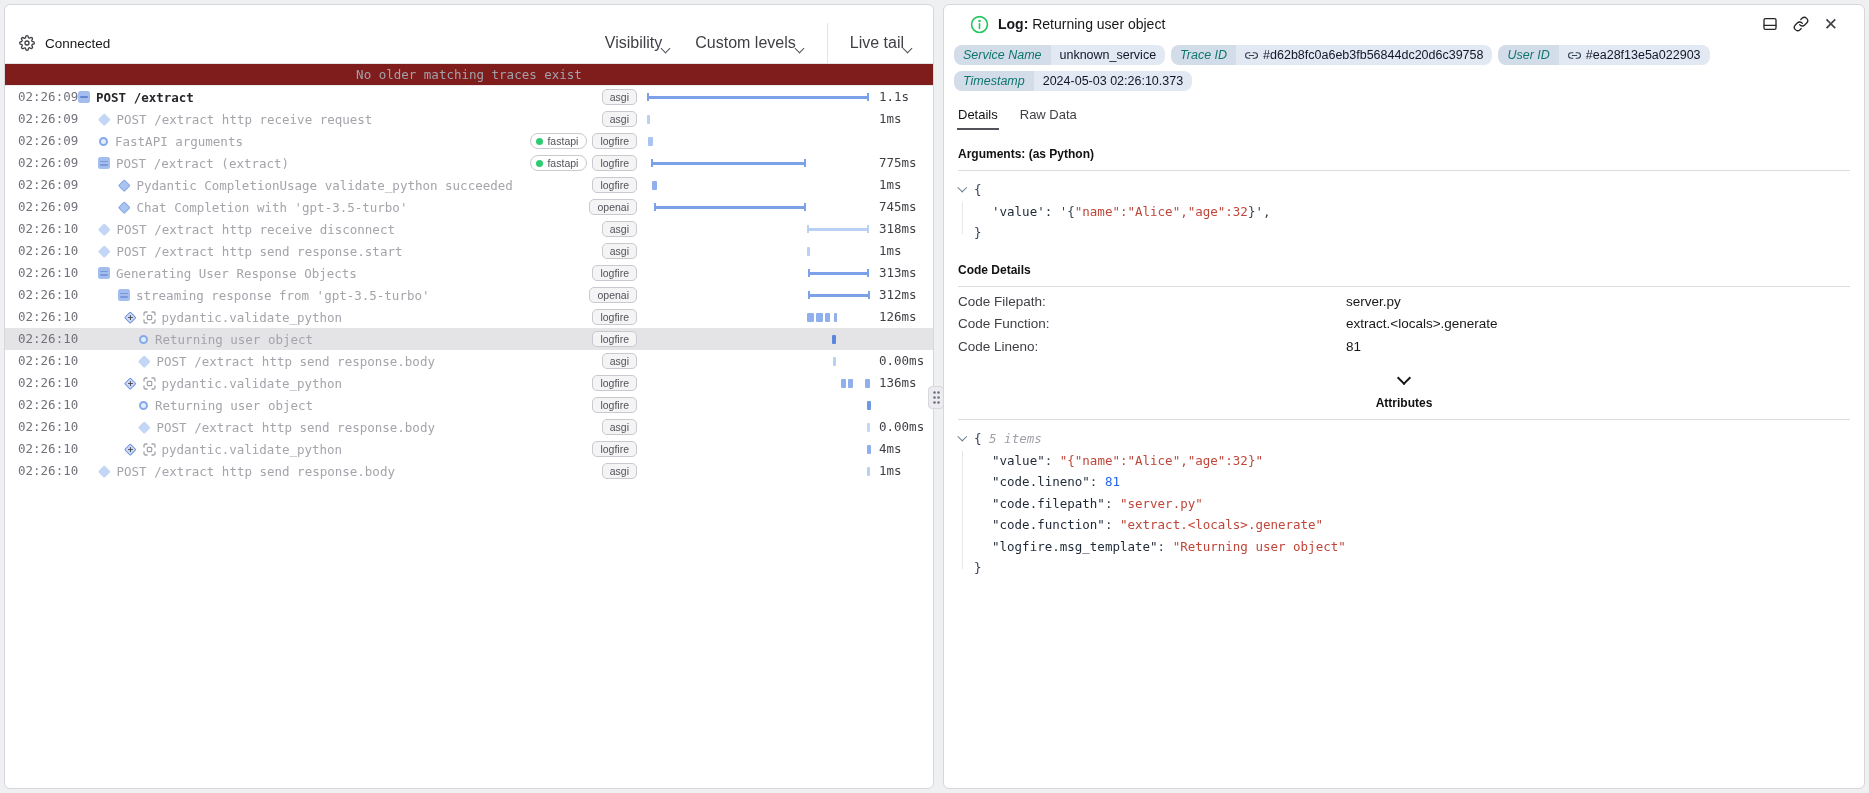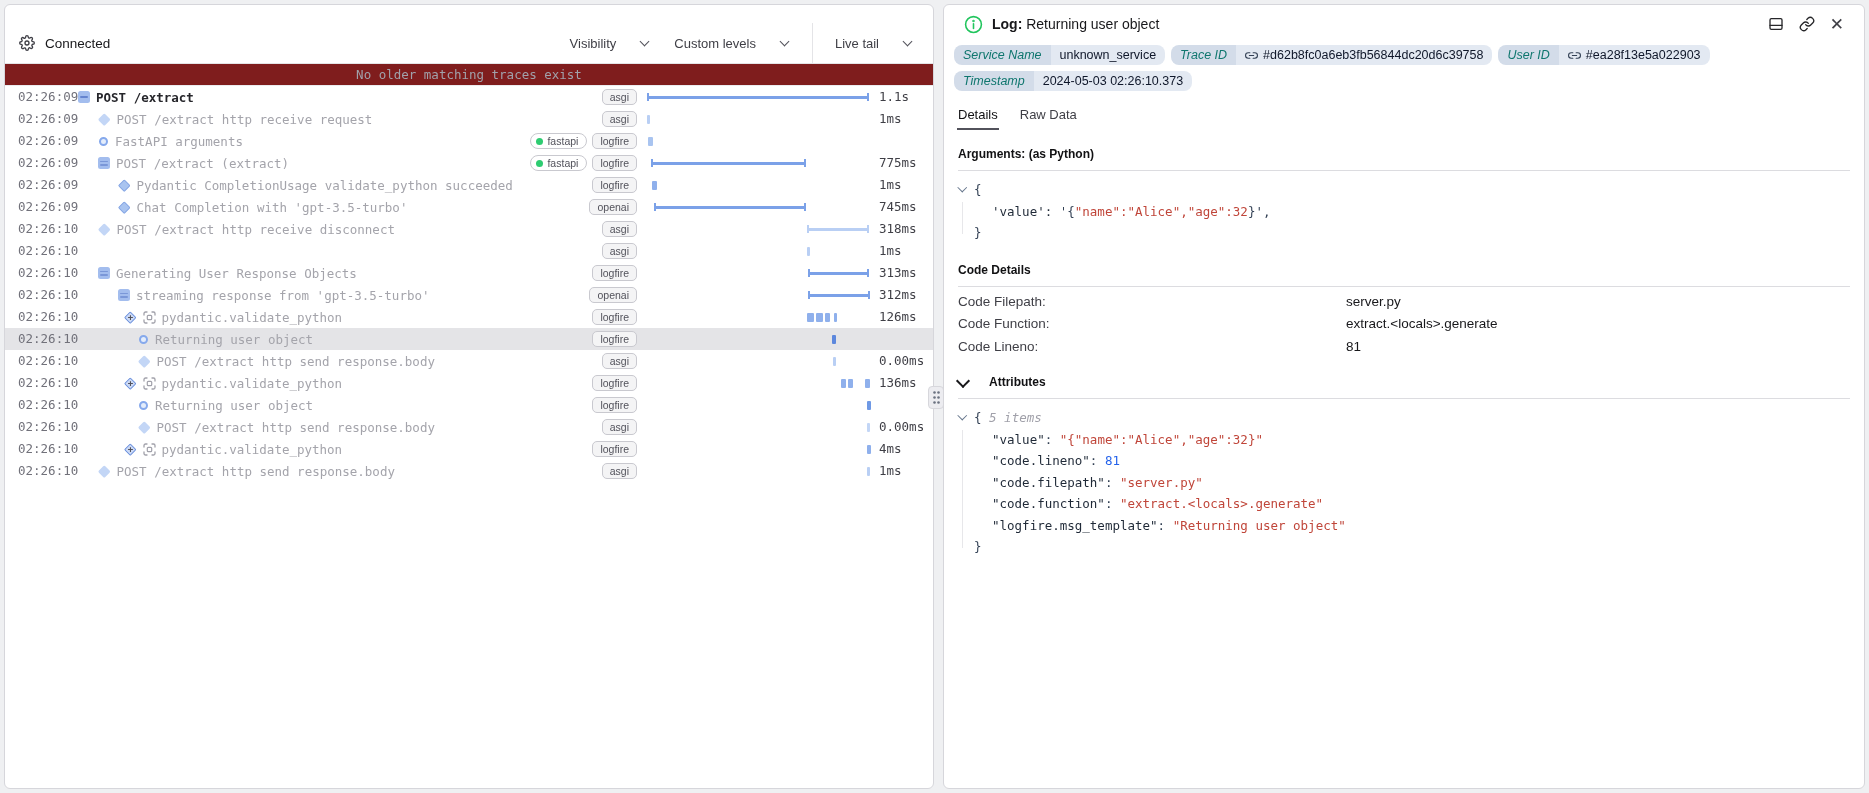--- a/index.html
+++ b/index.html
@@ -5,21 +5,21 @@
   html,body{margin:0;padding:0;background:#eff0f2;font-family:"Liberation Sans",sans-serif;}
   #app{position:relative;width:1869px;height:793px;overflow:hidden;}
   .panel{position:absolute;top:4px;background:#fff;border:1px solid #d6d6db;border-radius:6px;box-sizing:border-box;overflow:hidden;}
   #lp{left:4px;width:930px;height:785px;}
   #rp{left:943px;width:922px;height:785px;}
 
   
   .lp-head{height:40px;display:flex;align-items:center;padding:18px 0 0 14px;border-bottom:1px solid #e4e4e7;color:#18181b;}
   .lp-head .status{font-size:13.5px;margin-left:10px;}
   .hdr-right{margin-left:auto;display:flex;align-items:center;height:100%;}
-  .hbtn{display:flex;align-items:center;gap:25px;font-size:13px;color:#3f3f46;cursor:pointer;}
+  .hbtn{display:flex;align-items:flex-end;gap:0;font-size:16px;color:#3f3f46;cursor:pointer;}
   .chev{display:inline-block;width:6px;height:6px;border-right:1.6px solid currentColor;border-bottom:1.6px solid currentColor;transform:rotate(45deg);color:#52525b;margin-top:-3px;}
   .vdiv{width:1px;height:100%;background:#e4e4e7;margin:0 0 0 24px;}
   .gap24{margin-right:26px;}
   .livetail{padding:0 22px;}
 
   .notice{height:21px;background:#7f1d1d;border-bottom:1px solid #ececef;display:flex;align-items:center;justify-content:center;
           font:12.5px "DejaVu Sans Mono",monospace;color:#a1a1aa;}
 
   
   #rows{position:relative;}
@@ -47,37 +47,37 @@
 
   .btrack{position:absolute;left:641px;top:0;width:226px;height:22px;}
   .bspan{position:absolute;top:7px;height:8px;border-left:2px solid;border-right:2px solid;background-repeat:no-repeat;background-size:100% 3px;background-position:center;box-sizing:border-box;}
   .bblk{position:absolute;top:6.5px;height:9px;border-radius:1px;}
   .rdur{position:absolute;left:874px;top:0;font:12.5px/22px "DejaVu Sans Mono",monospace;color:#3f3f46;}
 
   
   #grip{position:absolute;left:928px;top:386px;width:14px;height:21px;background:#ececf0;border:1px solid #d7d7dc;border-radius:4px;display:flex;align-items:center;justify-content:center;cursor:col-resize;}
 
   
-  .rp-head{height:38px;display:flex;align-items:center;gap:9px;padding:0 20px;}
+  .rp-head{height:38px;display:flex;align-items:center;gap:9px;padding:0 26px;}
   .rp-title{font-size:14px;color:#18181b;}
   .rp-title b{font-weight:700;}
   .rp-icons{margin-left:auto;display:flex;align-items:center;gap:15px;color:#27272a;}
   .rp-icons svg,.rp-icons .x{cursor:pointer;}
   .x{font-size:17px;line-height:1;color:#3f3f46;}
   #badges{display:flex;flex-wrap:wrap;gap:6px;padding:2px 10px 0;max-width:860px;}
   .badge{display:inline-flex;border-radius:8px;overflow:hidden;font-size:12.5px;white-space:nowrap;}
   .badge .bl{font-style:italic;background:#d3dce9;color:#0f766e;padding:3px 9px;}
   .badge .bv{background:#e3e9f2;color:#0f172a;padding:3px 9px;display:flex;align-items:center;gap:5px;}
   .badge .bv svg{color:#334155;}
   #tabs{display:flex;gap:20px;padding:0 13px;margin-top:9px;}
   .tab{font-size:13px;color:#3f3f46;padding:7px 1px 6px;cursor:pointer;border-bottom:2px solid transparent;}
   .tab.on{color:#111113;border-bottom-color:#52525b;}
   .content{padding:0 14px;}
   .content h2{font-size:12px;margin:17px 0 0;color:#111113;font-weight:700;}
-  .h2row{display:flex;align-items:center;gap:21px;}
+  .h2row{display:flex;align-items:center;gap:13px;flex-direction:column;}
   .h2row .chev{width:8px;height:8px;border-width:2px;color:#18181b;margin-top:-2px;}
   .hr{height:1px;background:#dcdce0;margin:9px 0 4px;}
   .code{position:relative;font:12.5px/21.5px "DejaVu Sans Mono",monospace;color:#334155;padding:4px 0 2px;}
   .code::before{content:"";position:absolute;left:3.5px;top:27px;bottom:12px;width:1px;background:#e7e7ea;}
   .cl{position:relative;padding-left:16px;white-space:pre;}
   .cl.ind{padding-left:34px;}
   .code-chev{position:absolute;left:1px;top:8px;width:5.5px;height:5.5px;border-width:1.5px;color:#64748b;}
   .key{color:#1f2937;} .str{color:#c0463a;} .num{color:#2563eb;} .pn{color:#334155;}
   .note{color:#a1a1aa;font-style:italic;}
   #cdrows{margin-top:4px;}
@@ -188,20 +188,21 @@
           <span class="rtags">
             <span class="tag">asgi</span>
           </span>
           <span class="btrack">
             <i class="bspan" style="left:161px;width:62px;border-color:#b9cff4;background-image:linear-gradient(#b9cff4,#b9cff4)"></i>
           </span>
           <span class="rdur">318ms</span>
         </div>
         <div class="trow">
           <span class="rt">02:26:10</span>
+          <span class="rlab" style="left:93px"><span class="ic dia lt"></span><span>POST /extract http send response.start</span></span>
           <span class="rtags">
             <span class="tag">asgi</span>
           </span>
           <span class="btrack">
             <i class="bblk" style="left:161px;width:3px;background:#b9cff4"></i>
           </span>
           <span class="rdur">1ms</span>
         </div>
         <div class="trow">
           <span class="rt">02:26:10</span>

